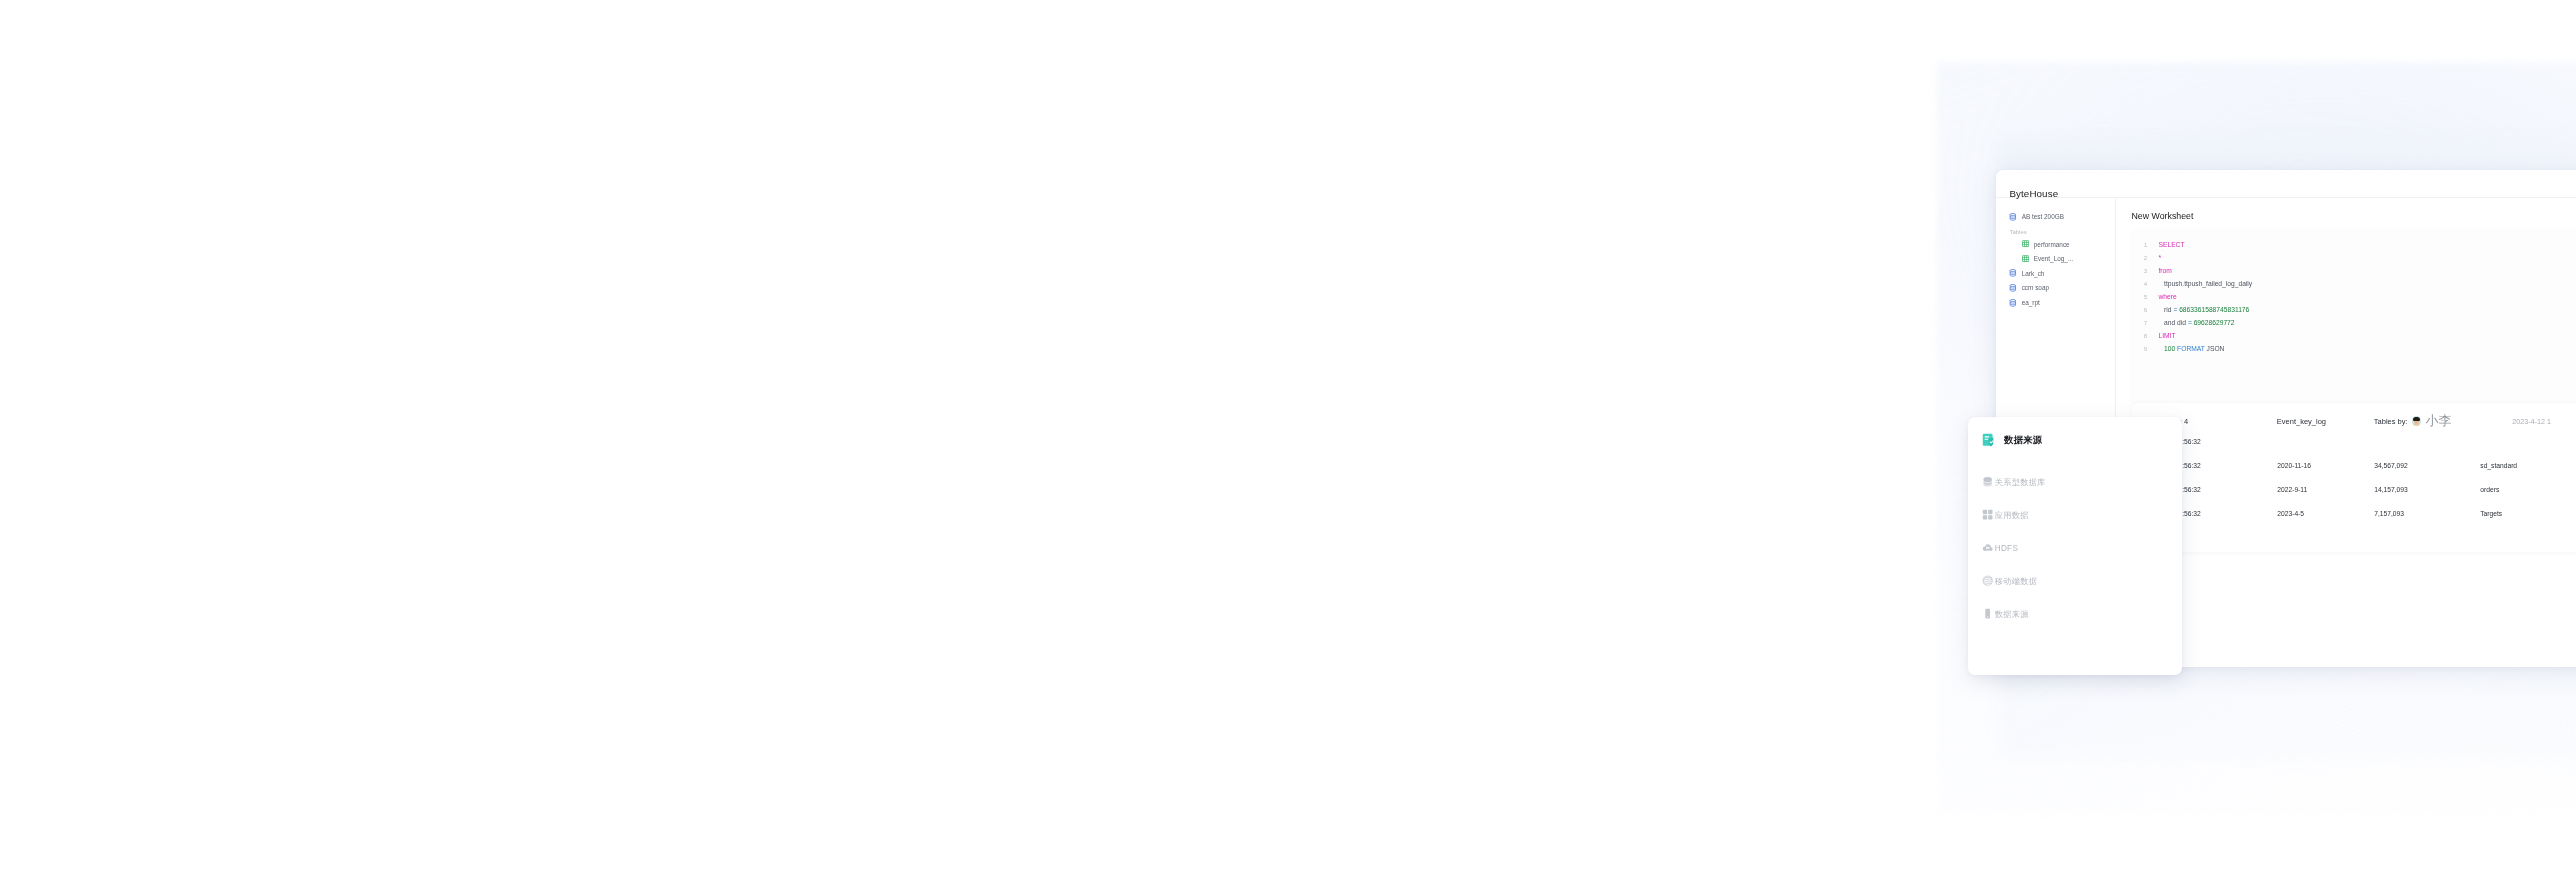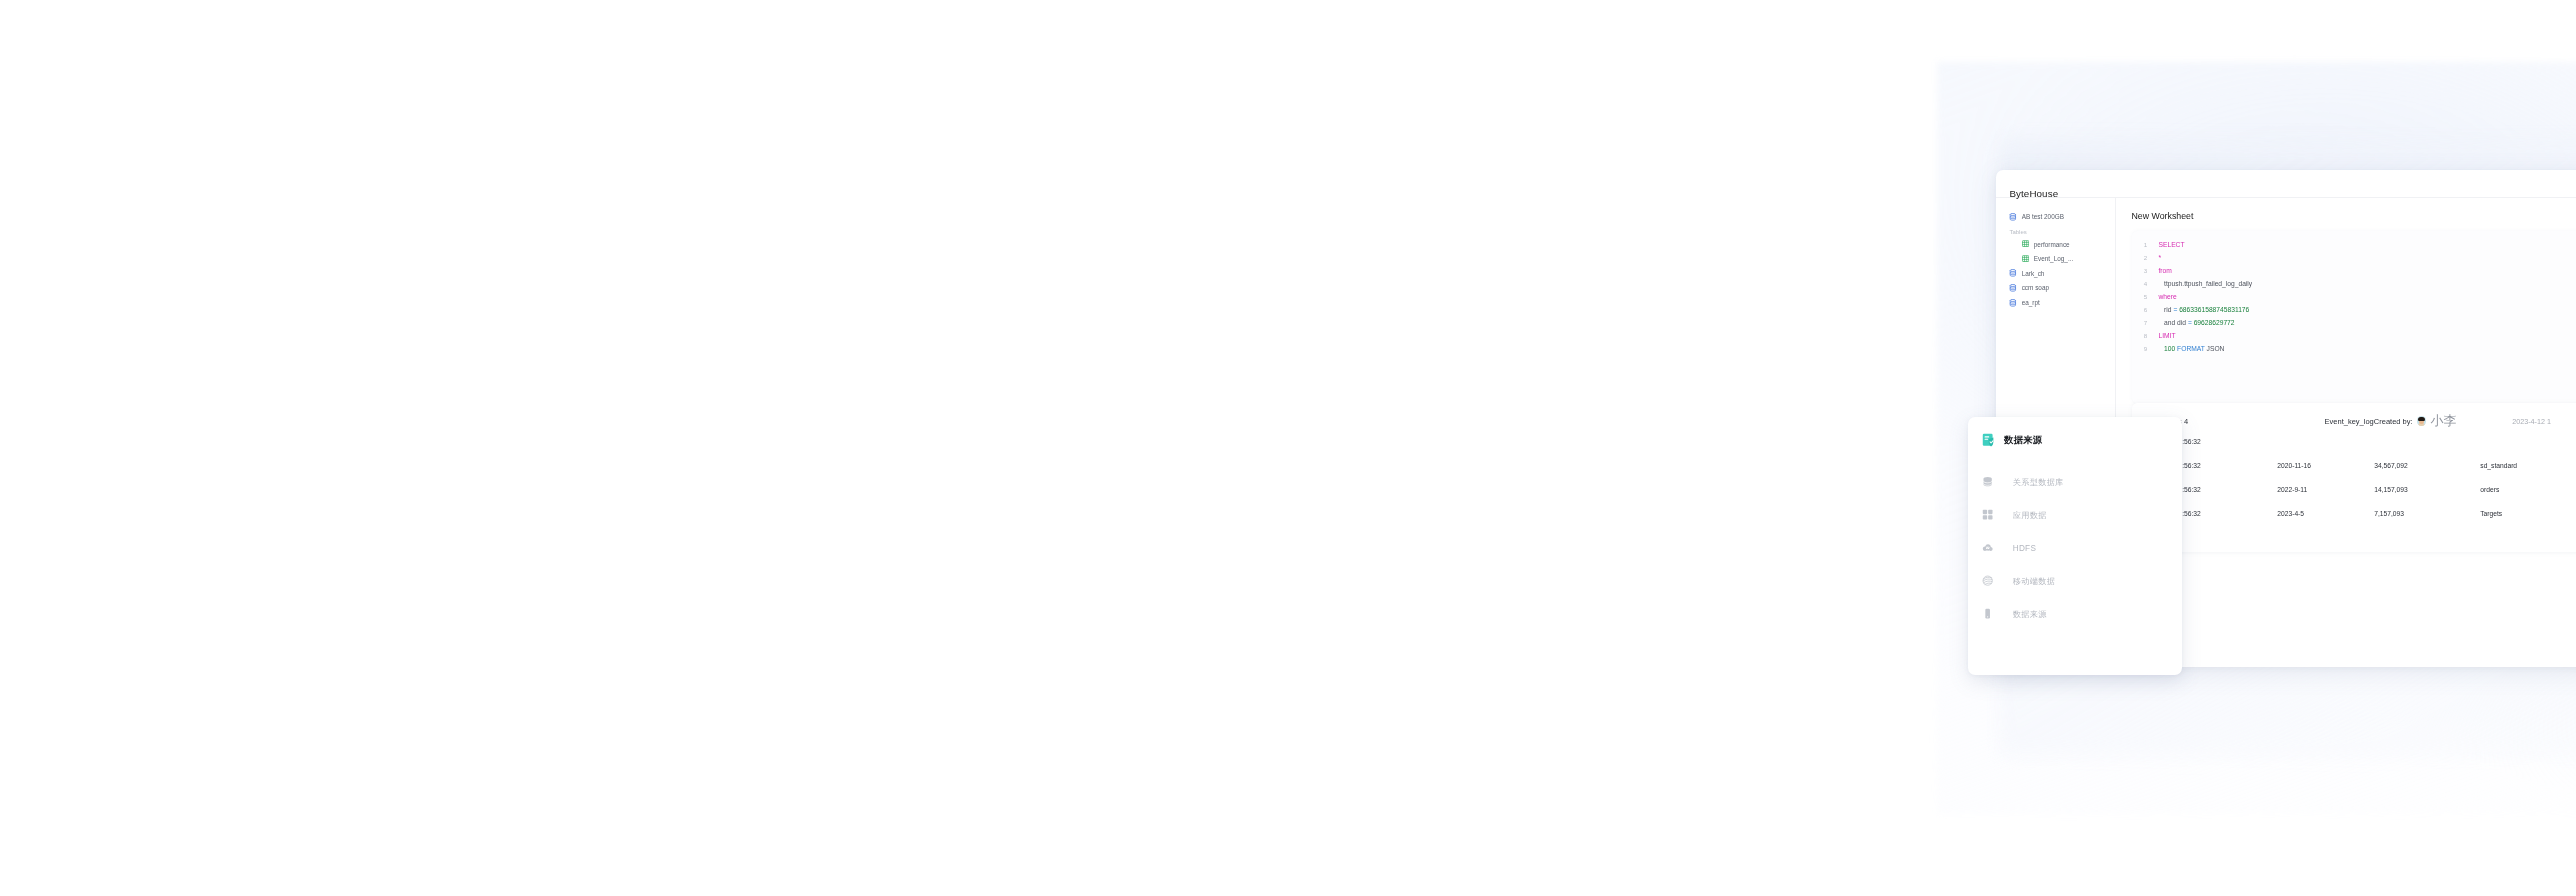--- a/index.html
+++ b/index.html
@@ -165,21 +165,21 @@
   .results-header {
     display: flex;
     align-items: center;
     height: 17.5px;
     padding-left: 10.3px;
     font-size: 7.5px;
     color: #2c3038;
   }
   .rh-cell { white-space: nowrap; }
   .rh-runs   { width: 135px; }
-  .rh-event  { width: 97px; text-align: right; }
+  .rh-event  { width: 97px; }
   .rh-created{ display:flex; align-items:center; gap:4.1px; width: 124px; }
   .avatar {
     width: 9.8px; height: 9.8px;
     border-radius: 50%;
     background: #c6e2ea;
     position: relative;
     overflow: hidden;
     flex: 0 0 9.8px;
   }
   .avatar .hair {
@@ -253,21 +253,21 @@
   }
   .card-head-title {
     font-size: 9.3px;
     font-weight: bold;
     color: #15181d;
     letter-spacing: 0.3px;
   }
   .ds-item {
     display: flex;
     align-items: center;
-    gap: 19px;
+    gap: 1px;
     height: 33px;
   }
   .ds-label {
     font-size: 8.2px;
     color: #b3b7bf;
     letter-spacing: 0.3px;
   }
   .ds-ico { width: 11.3px; height: 11.3px; flex: 0 0 11.3px; display:block; }
 </style>
 </head>
@@ -397,21 +397,21 @@
               </div>
             </div>
 
         </div>
 
         <div class="results-card">
           <div class="results-header">
             <div class="rh-cell rh-runs">Query Runs 4</div>
             <div class="rh-cell rh-event">Event_key_log</div>
             <div class="rh-created">
-              <span>Created by:</span>
+              <span>Tables by:</span>
               <span class="avatar">
                 <span class="body"></span>
                   <span class="face"></span>
                   <span class="hair"></span>
               </span>
               <span class="creator-name">小李</span>
             </div>
             <div class="rh-date">2023-4-12 1</div>
           </div>
 

